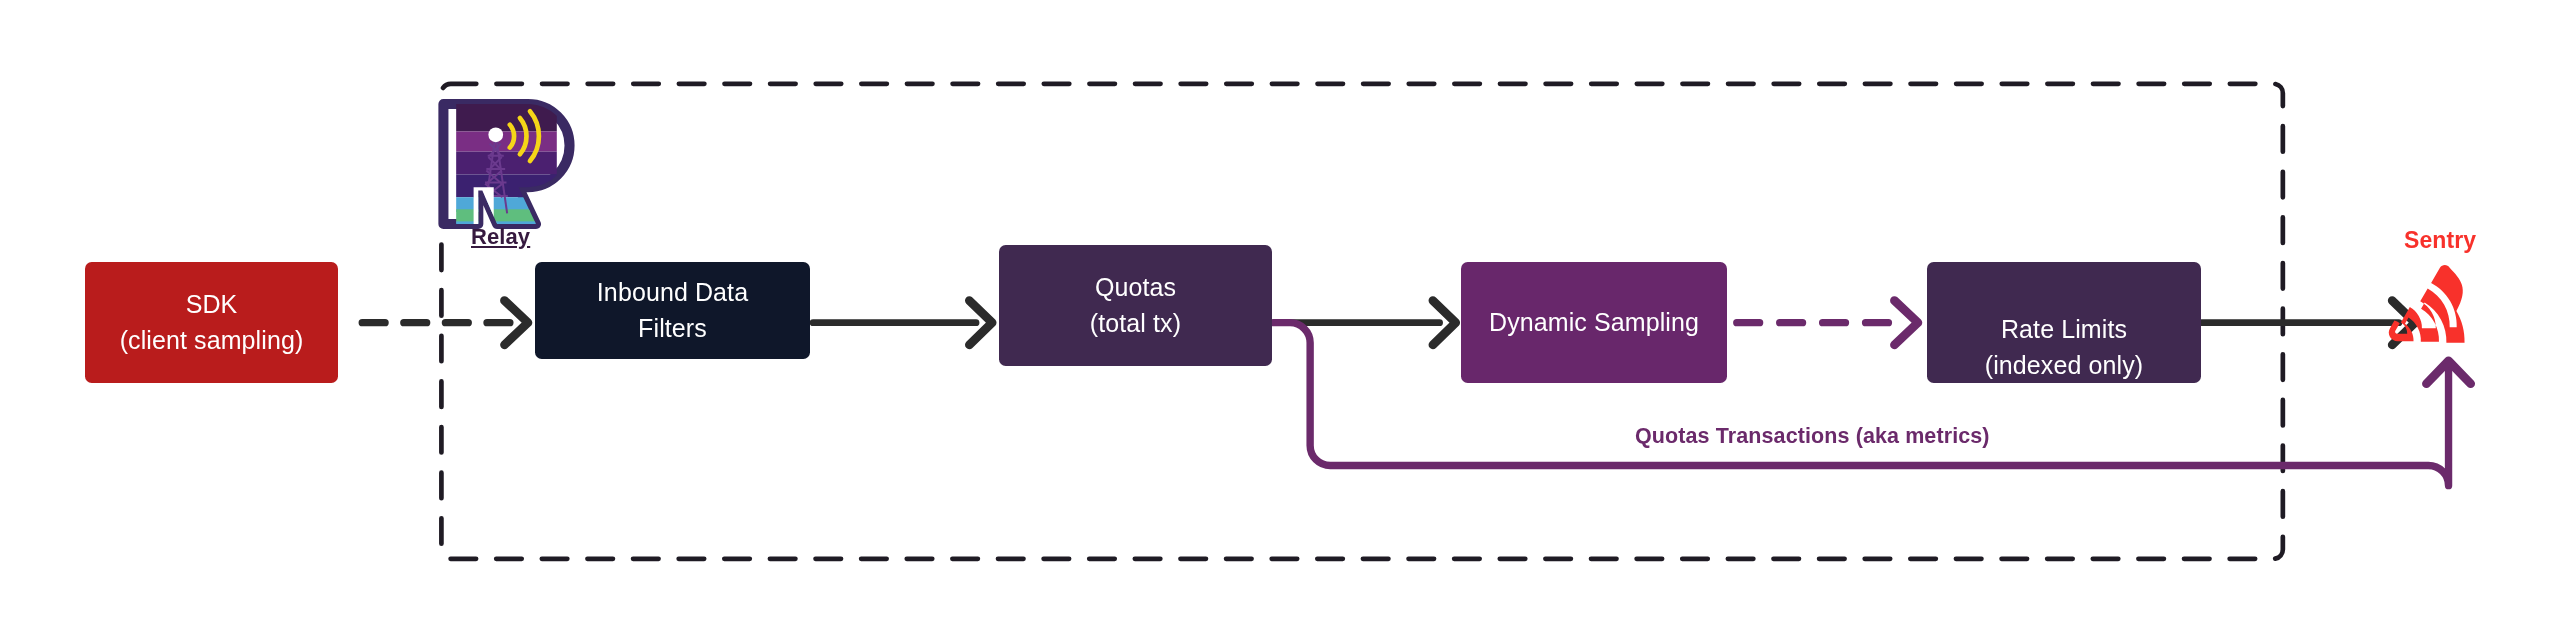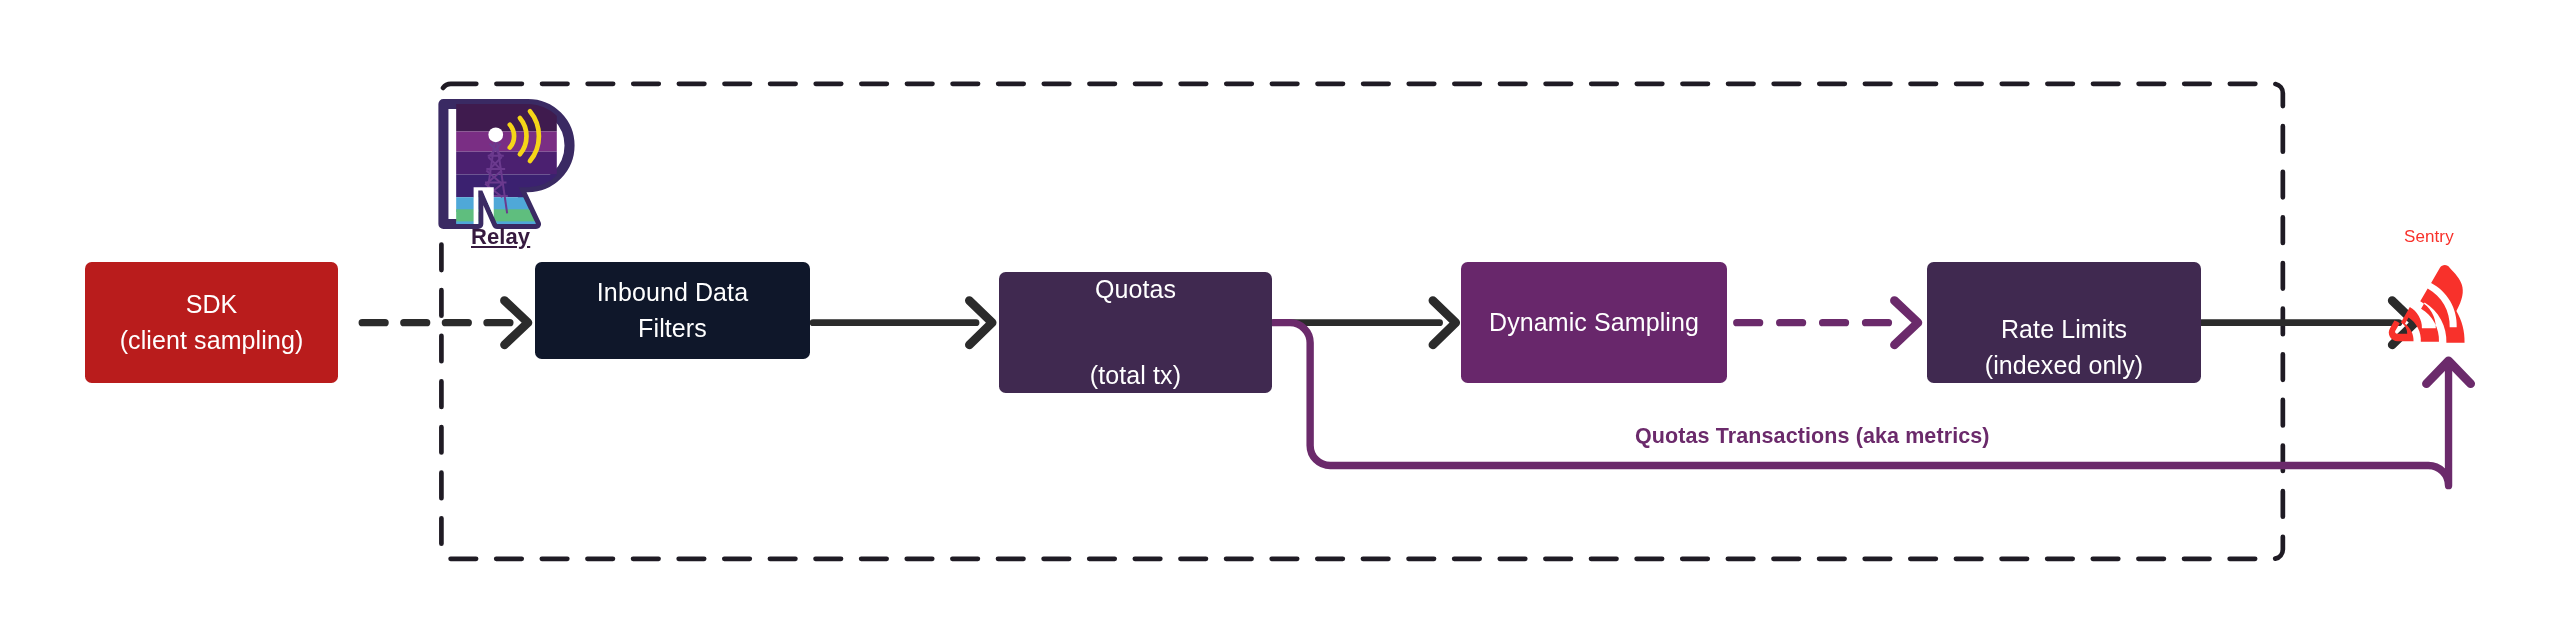--- a/index.html
+++ b/index.html
@@ -50,22 +50,22 @@
     font-weight: 700;
     color: #36193F;
     letter-spacing: 0.1px;
     white-space: nowrap;
     text-decoration: underline;
   }
 
   
   .sentry-word {
     position: absolute;
-    font-size: 17px;
-    font-weight: 400;
+    font-size: 23px;
+    font-weight: 700;
     letter-spacing: 0.1px;
     white-space: nowrap;
   }
 
   
   .edge-label {
     position: absolute;
     font-size: 21.5px;
     font-weight: 700;
     letter-spacing: 0.1px;
@@ -185,21 +185,21 @@
   <div class="node" style="left:85px; top:262px; width:253px; height:121px; background:#b91c1c;">
     <span>SDK</span>
     <span class="line2">(client sampling)</span>
   </div>
 
   <div class="node" style="left:535px; top:262px; width:275px; height:97px; background:#0f172a;">
     <span>Inbound Data</span>
     <span class="line2">Filters</span>
   </div>
 
-  <div class="node" style="left:999px; top:272px; width:273px; height:121px; background:#402950;justify-content:space-between;">
+  <div class="node" style="left:999px; top:245px; width:273px; height:121px; background:#402950;">
     <span>Quotas</span>
     <span class="line2">(total tx)</span>
   </div>
 
   <div class="node" style="left:1461px; top:262px; width:266px; height:121px; background:#68276B;">
     <span>Dynamic Sampling</span>
   </div>
 
   <div class="node" style="left:1927px; top:262px; width:274px; height:121px; background:#402950;justify-content:flex-end;">
     <span>Rate Limits</span>

